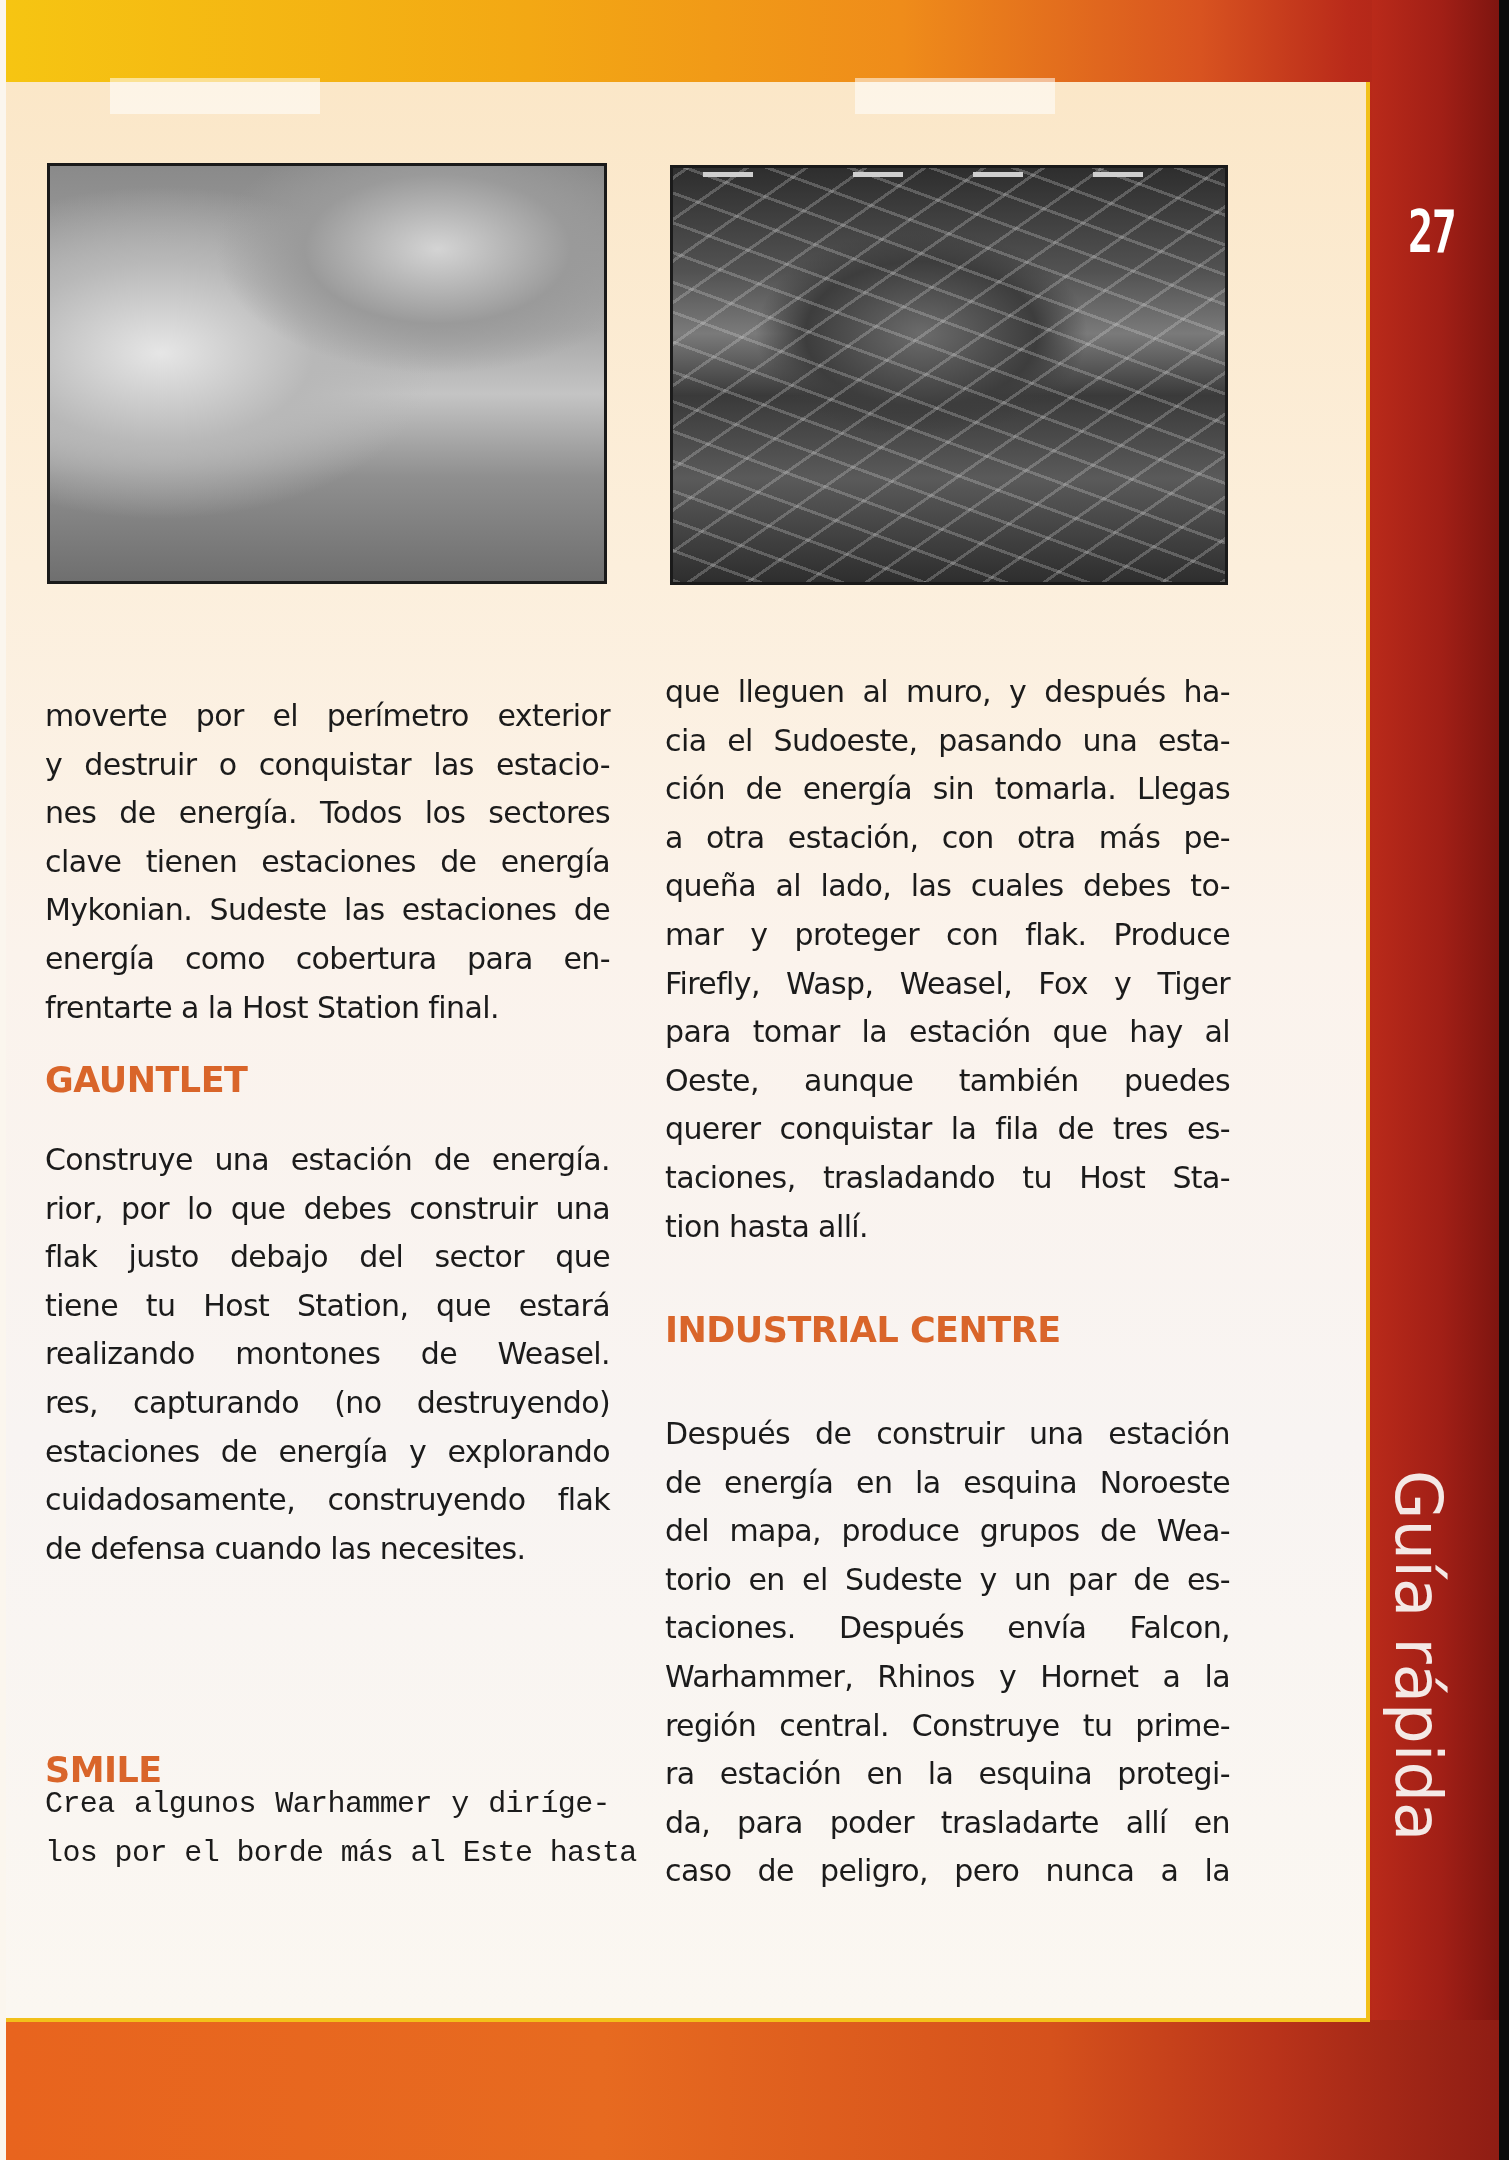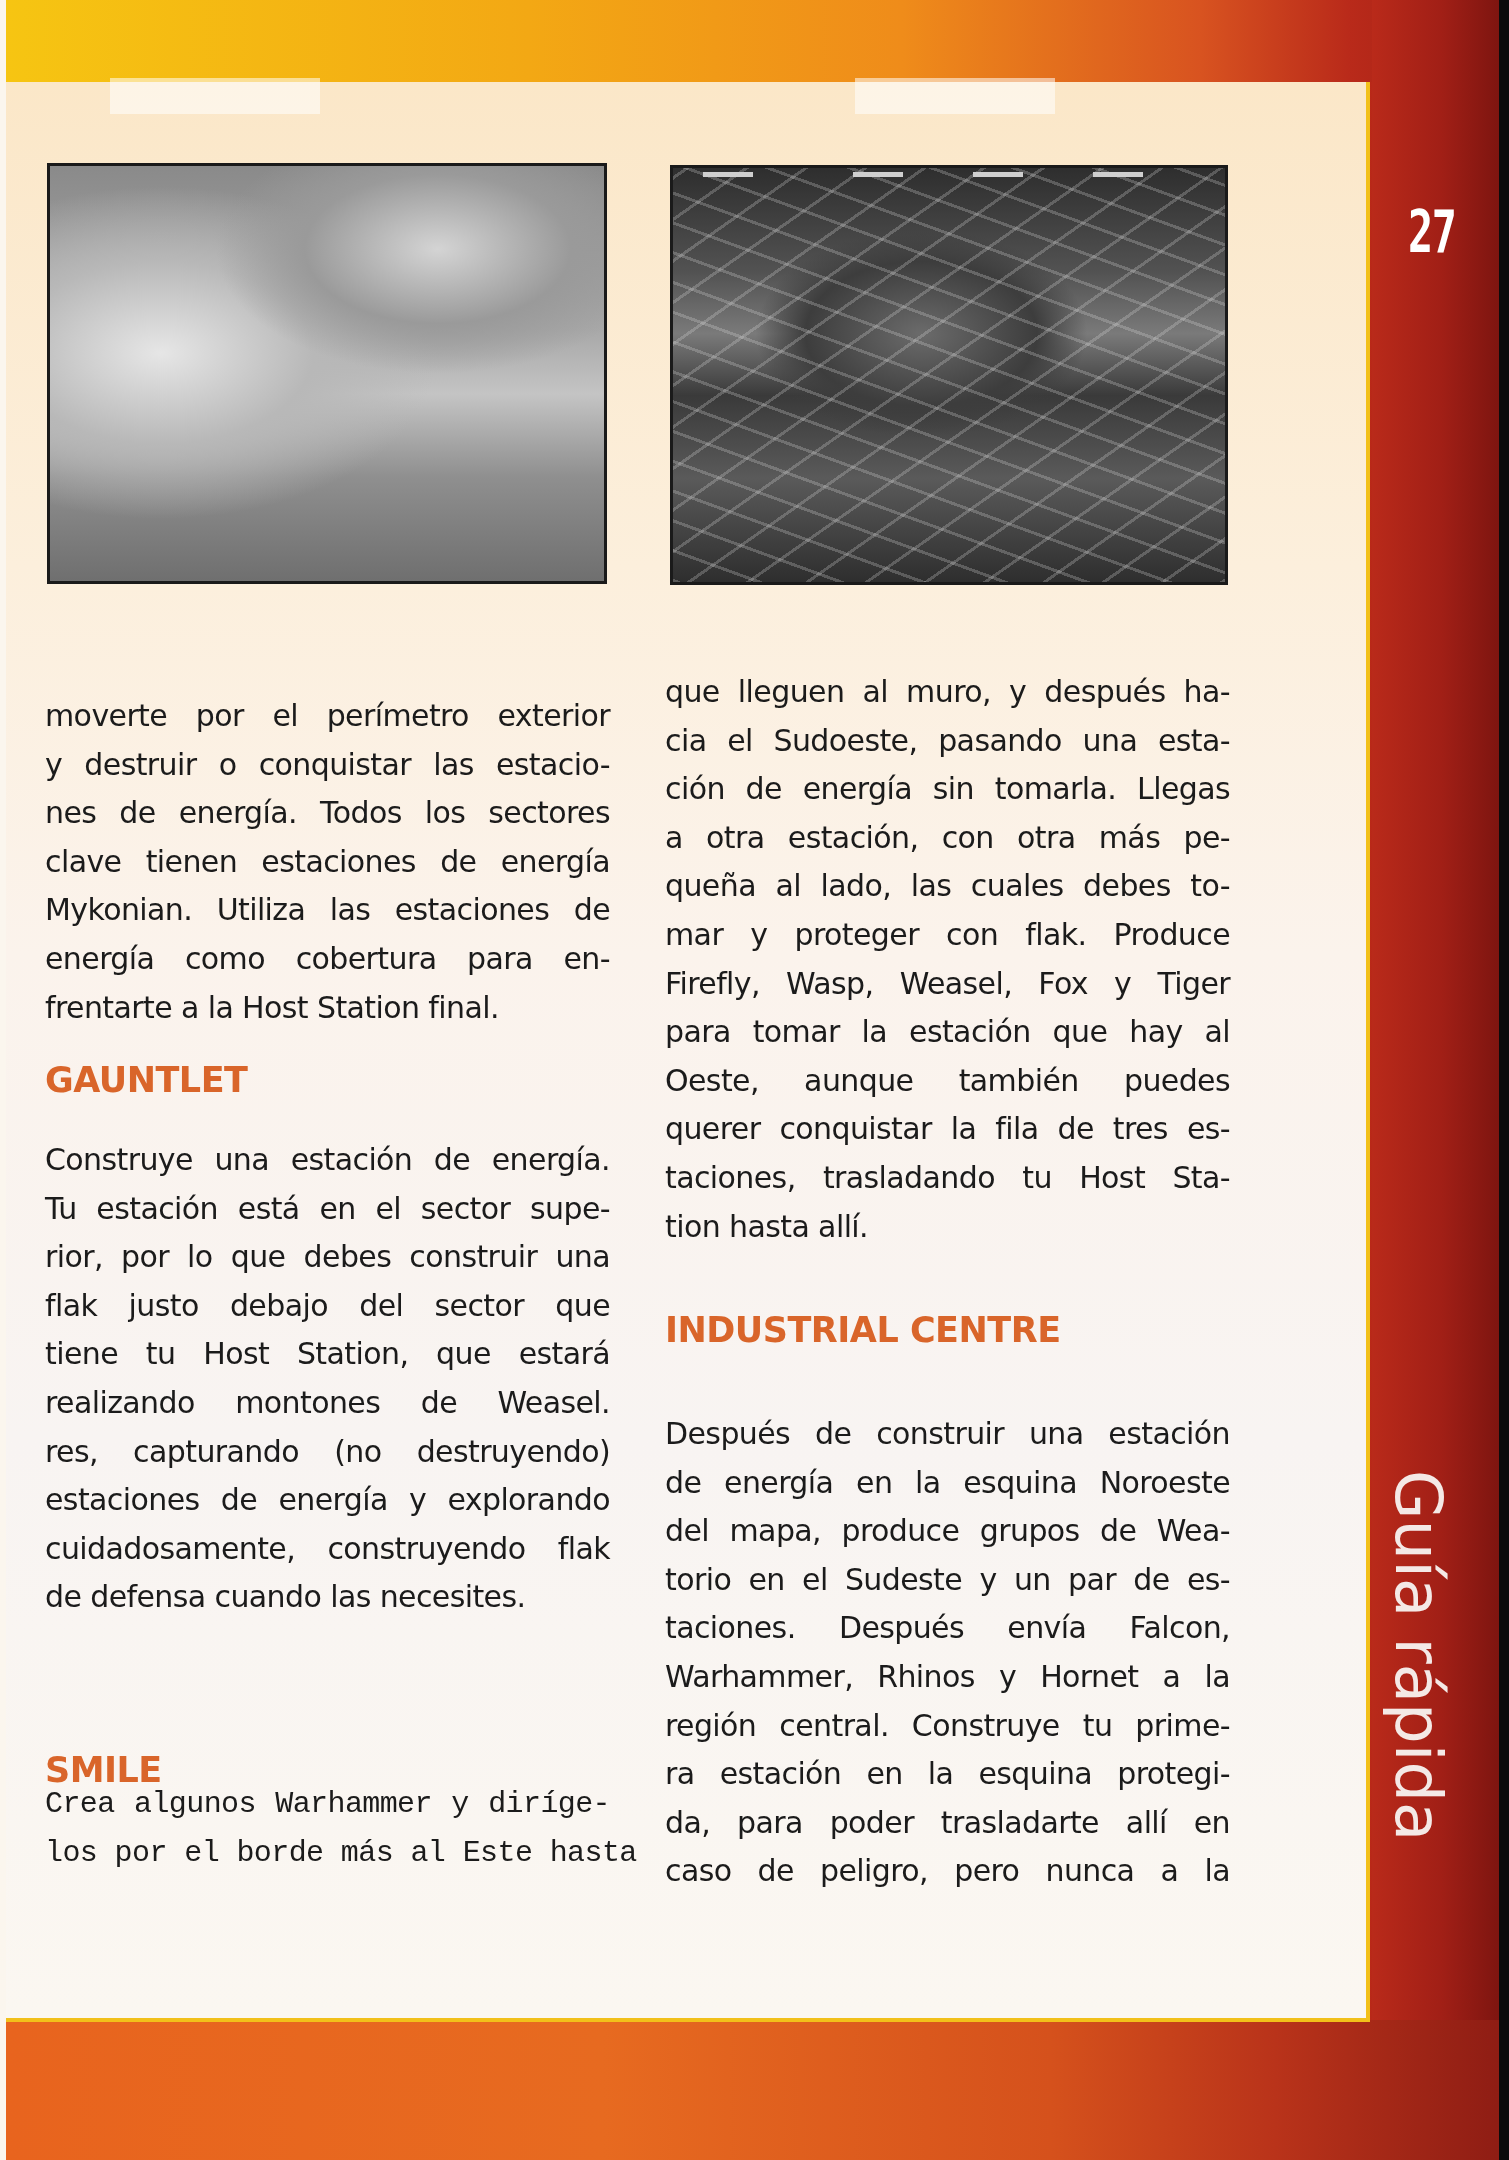--- a/index.html
+++ b/index.html
@@ -70,30 +70,29 @@
 </svg>
 <div class="page-num">27</div>
 
 <div class="vtitle">Guía rápida</div>
 
 <div class="col" style="left:45px;top:692px;">
   <span class="line">moverte por el perímetro exterior</span>
   <span class="line">y destruir o conquistar las estacio-</span>
   <span class="line">nes de energía. Todos los sectores</span>
   <span class="line">clave tienen estaciones de energía</span>
-  <span class="line">Mykonian. Utiliza las estaciones de</span>
+  <span class="line">Mykonian. Sudeste las estaciones de</span>
   <span class="line">energía como cobertura para en-</span>
   <span class="line last">frentarte a la Host Station final.</span>
 </div>
 
 <div class="heading" style="left:45px;top:1060px;">GAUNTLET</div>
 
 <div class="col" style="left:45px;top:1136px;">
   <span class="line">Construye una estación de energía.</span>
-  <span class="line">Tu estación está en el sector supe-</span>
   <span class="line">rior, por lo que debes construir una</span>
   <span class="line">flak justo debajo del sector que</span>
   <span class="line">tiene tu Host Station, que estará</span>
   <span class="line">realizando montones de Weasel.</span>
   <span class="line">res, capturando (no destruyendo)</span>
   <span class="line">estaciones de energía y explorando</span>
   <span class="line">cuidadosamente, construyendo flak</span>
   <span class="line last">de defensa cuando las necesites.</span>
 </div>
 

